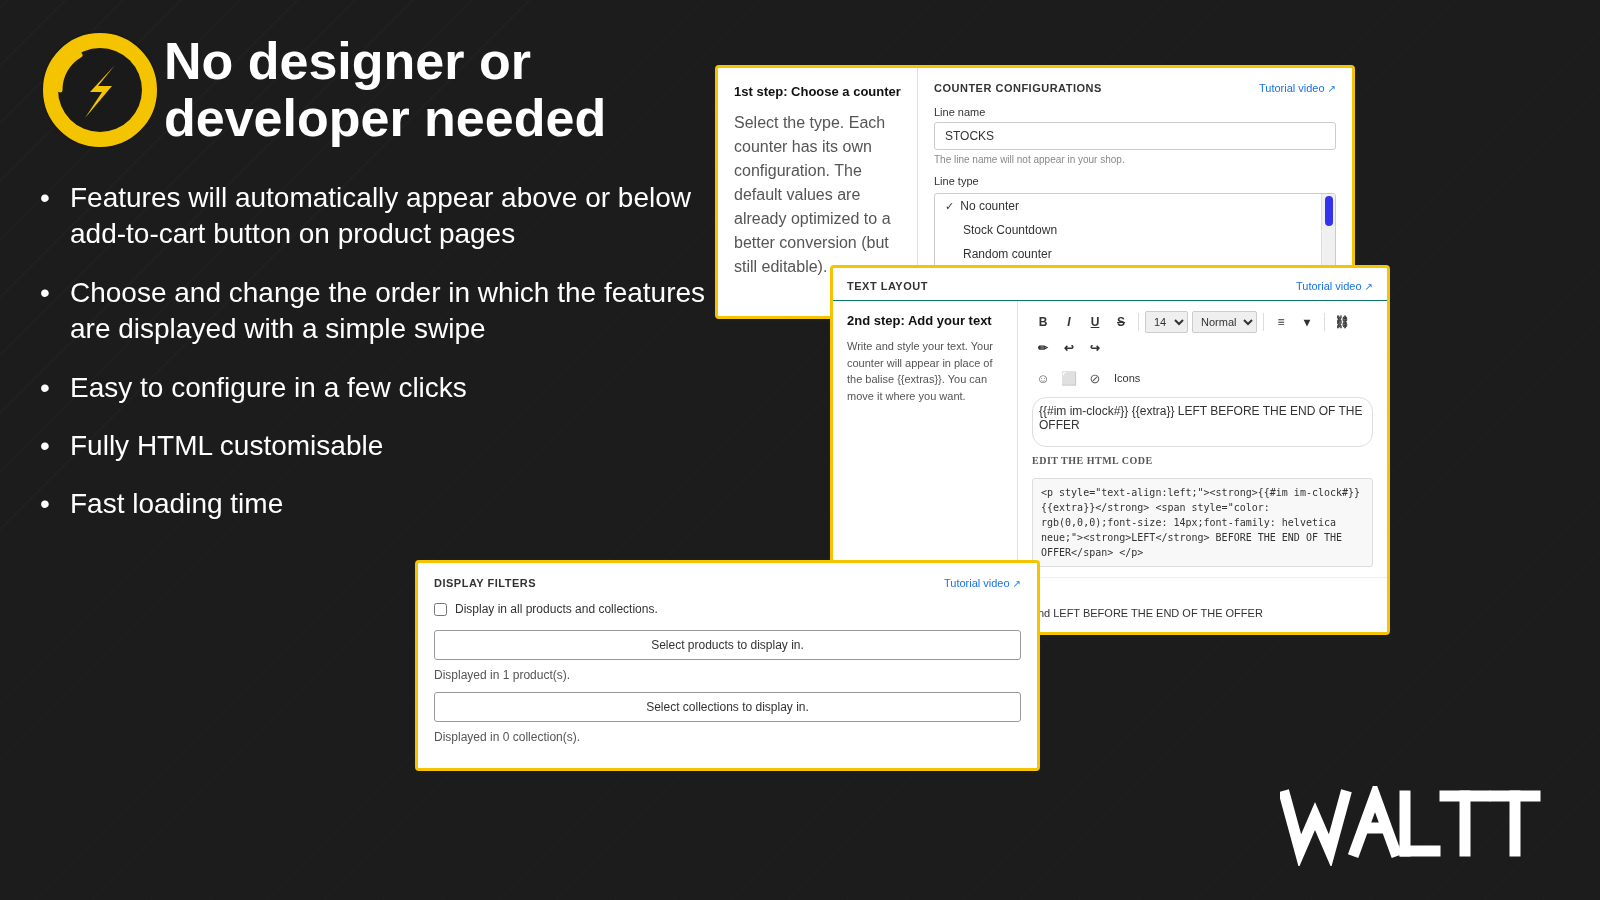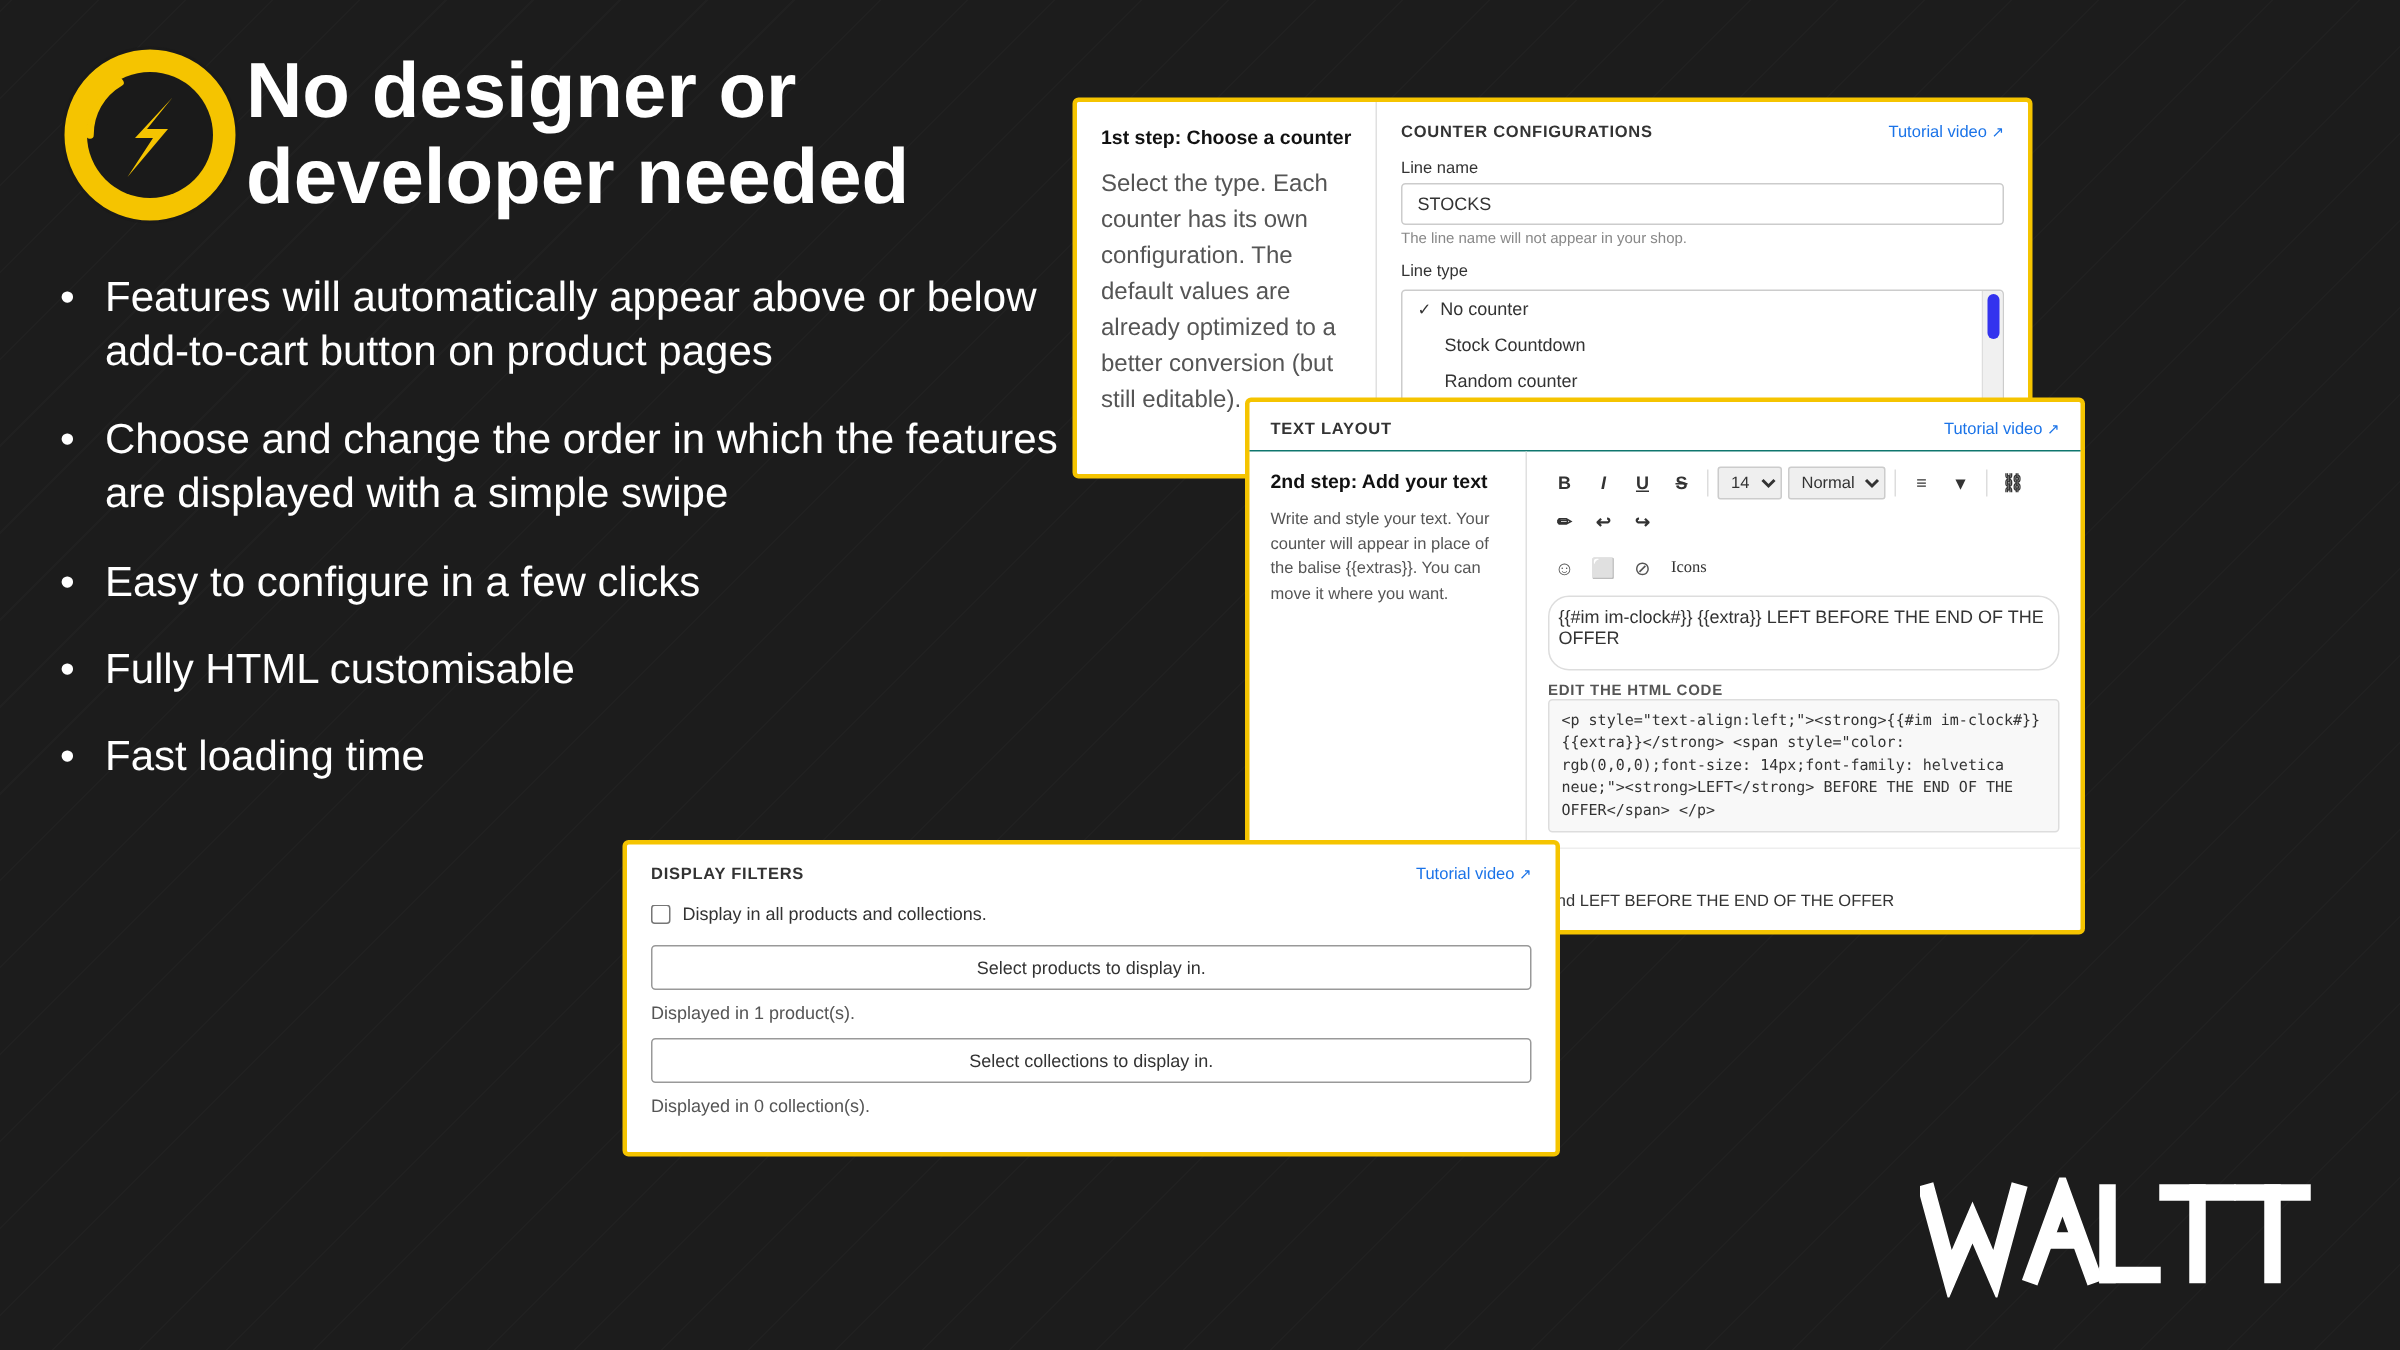--- a/index.html
+++ b/index.html
@@ -351,21 +351,20 @@
       justify-content: center;
       font-size: 13px;
       color: #555;
       cursor: pointer;
     }
 
     .icons-label {
       font-size: 11px;
       color: #333;
       margin-left: 4px;
-      font-family: Liberation Serif, serif;
     }
 
     .text-editor-content {
       font-size: 12px;
       color: #333;
       padding: 6px;
       border: 1px solid #ddd;
       border-radius: 14px;
       min-height: 50px;
       margin-bottom: 8px;
@@ -375,21 +374,22 @@
     .html-code-section {
       margin-top: 8px;
     }
 
     .html-code-label {
       font-size: 10px;
       color: #555;
       font-weight: 600;
       text-transform: uppercase;
       letter-spacing: 0.5px;
-      margin-bottom: 0;
+      margin-bottom: 12px;
+      font-family: Liberation Serif, serif;
     }
 
     .html-code-box {
       background: #f8f8f8;
       border: 1px solid #ddd;
       border-radius: 3px;
       padding: 6px 8px;
       font-size: 10px;
       color: #333;
       font-family: monospace;

